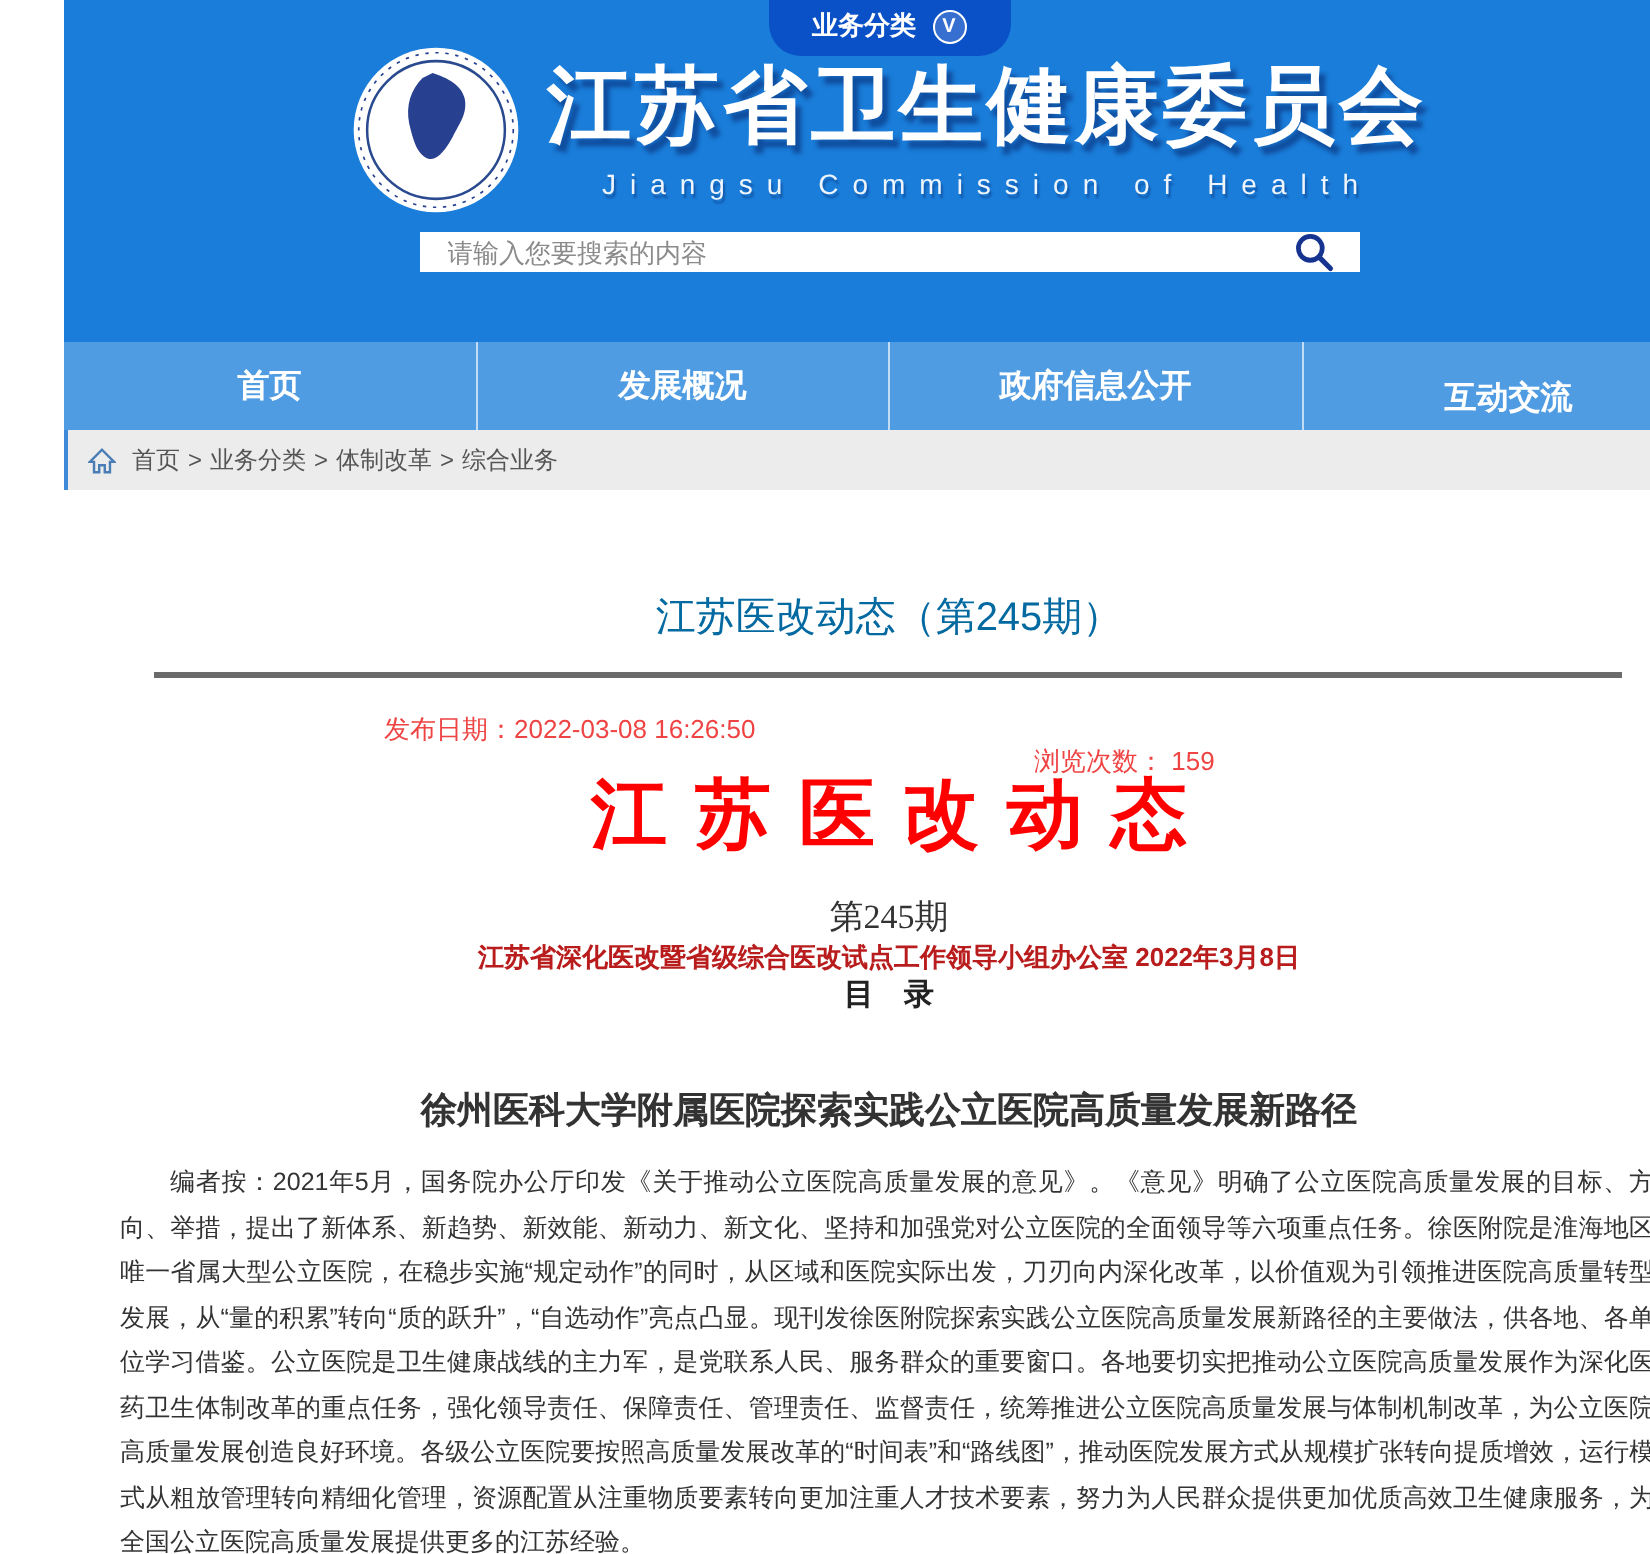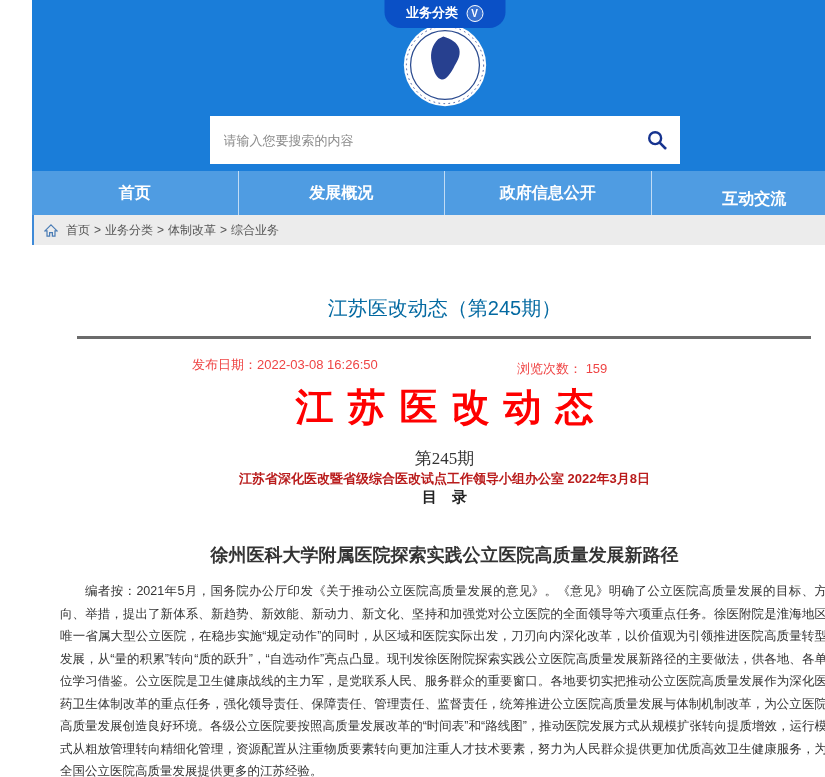--- a/index.html
+++ b/index.html
@@ -15,21 +15,21 @@
   .v-circle{display:inline-flex;align-items:center;justify-content:center;
             width:15px;height:15px;border:1.5px solid #fff;border-radius:50%;
             font-size:10px;color:#fff;background:rgba(255,255,255,.18);}
   .brand{display:flex;justify-content:center;align-items:center;padding-top:22px;height:86px;box-sizing:content-box;}
   .logo{width:84px;height:84px;flex:0 0 auto;}
   .titles{margin-left:14px;text-align:center;}
   .title-cn{font-size:42px;font-weight:bold;color:#fff;letter-spacing:2px;line-height:1.1;
             text-shadow:3px 4px 2px rgba(9,47,120,.6);white-space:nowrap;}
   .title-en{margin-top:7px;font-size:14px;color:#eef5fd;letter-spacing:7px;
             text-shadow:1px 2px 1px rgba(9,47,120,.45);white-space:nowrap;}
-  .searchbar{width:470px;height:48px;margin:8px auto 0;background:#fff;
+  .searchbar{width:470px;height:20px;margin:8px auto 0;background:#fff;
              display:flex;align-items:center;}
   .searchbar input{flex:1;height:100%;border:none;outline:none;padding:0 14px;
                    font-size:13px;color:#333;background:transparent;
                    font-family:"Liberation Sans","DejaVu Sans",sans-serif;}
   .searchbar input::placeholder{color:#8b8b8b;}
   .search-btn{width:46px;height:100%;border:none;background:transparent;cursor:pointer;
               display:flex;align-items:center;justify-content:center;padding:0;}
 
   
   .nav{display:flex;height:44px;background:#4f9ce2;}
@@ -45,21 +45,21 @@
   .crumb a{color:#555;text-decoration:none;cursor:pointer;}
   .crumb .sep{color:#555;}
 
   
   .main{position:relative;}
   .edge-line{position:absolute;left:819px;top:0;bottom:0;width:1px;background:#ddd;}
   .art-title{margin:50px 0 0;text-align:center;font-size:20px;font-weight:400;color:#0369a1;}
   .divider{margin:14px 46px 0 45px;height:3px;background:#6b6b6b;}
   .meta{position:relative;height:18px;margin-top:17px;font-size:13px;color:#ef4444;}
   .meta .pub{position:absolute;left:160px;top:0;}
-  .meta .views{position:absolute;left:485px;top:4px;text-align:right;}
+  .meta .views{position:absolute;left:485px;top:16px;text-align:right;}
   .red-title{margin-top:8px;text-align:center;color:#fe0000;font-size:38px;font-weight:bold;
              letter-spacing:14px;text-indent:14px;}
   .issue{margin-top:14px;text-align:center;font-size:17px;color:#333;
          font-family:"Liberation Serif","DejaVu Serif",serif;}
   .org-line{margin-top:0;text-align:center;font-size:13px;font-weight:600;color:#b91c1c;}
   .toc{text-align:center;font-size:15px;font-weight:bold;color:#222;}
   .sec-title{margin:36px 0 0;text-align:center;font-size:18px;font-weight:bold;color:#333;}
   .body-text{margin:13px 30px 0 28px;font-size:12.5px;line-height:22.5px;color:#333;
              text-align:justify;text-indent:2em;}
 </style>
@@ -75,20 +75,24 @@
     </div>
 
     <div class="brand">
       <div class="logo">
         <svg viewBox="0 0 100 100" width="84" height="84">
           <circle cx="50" cy="50" r="49" fill="#ffffff"></circle>
           <circle cx="50" cy="50" r="41" fill="none" stroke="#2a4a8f" stroke-width="1.5"></circle>
           <path d="M48 16 c9 3 17 7 19 15 c2 9 -3 15 -7 23 c-4 7 -9 15 -15 13 c-7 -3 -9 -13 -11 -21 c-2 -11 1 -20 8 -27 z" fill="#27408f"></path>
           <circle cx="50" cy="50" r="46" fill="none" stroke="#27408f" stroke-width="1" stroke-dasharray="2 4"></circle>
         </svg>
+      </div>
+      <div class="titles">
+        <div class="title-cn">江苏省卫生健康委员会</div>
+        <div class="title-en">Jiangsu Commission of Health</div>
       </div>
     </div>
 
     <div class="searchbar">
       <input type="text" placeholder="请输入您要搜索的内容" style="">
       <button class="search-btn">
         <svg width="22" height="22" viewBox="0 0 24 24">
           <circle cx="10" cy="10" r="6.5" fill="none" stroke="#16338f" stroke-width="2.6"></circle>
           <line x1="15.2" y1="15.2" x2="21" y2="21" stroke="#16338f" stroke-width="2.8" stroke-linecap="round"></line>
         </svg>

